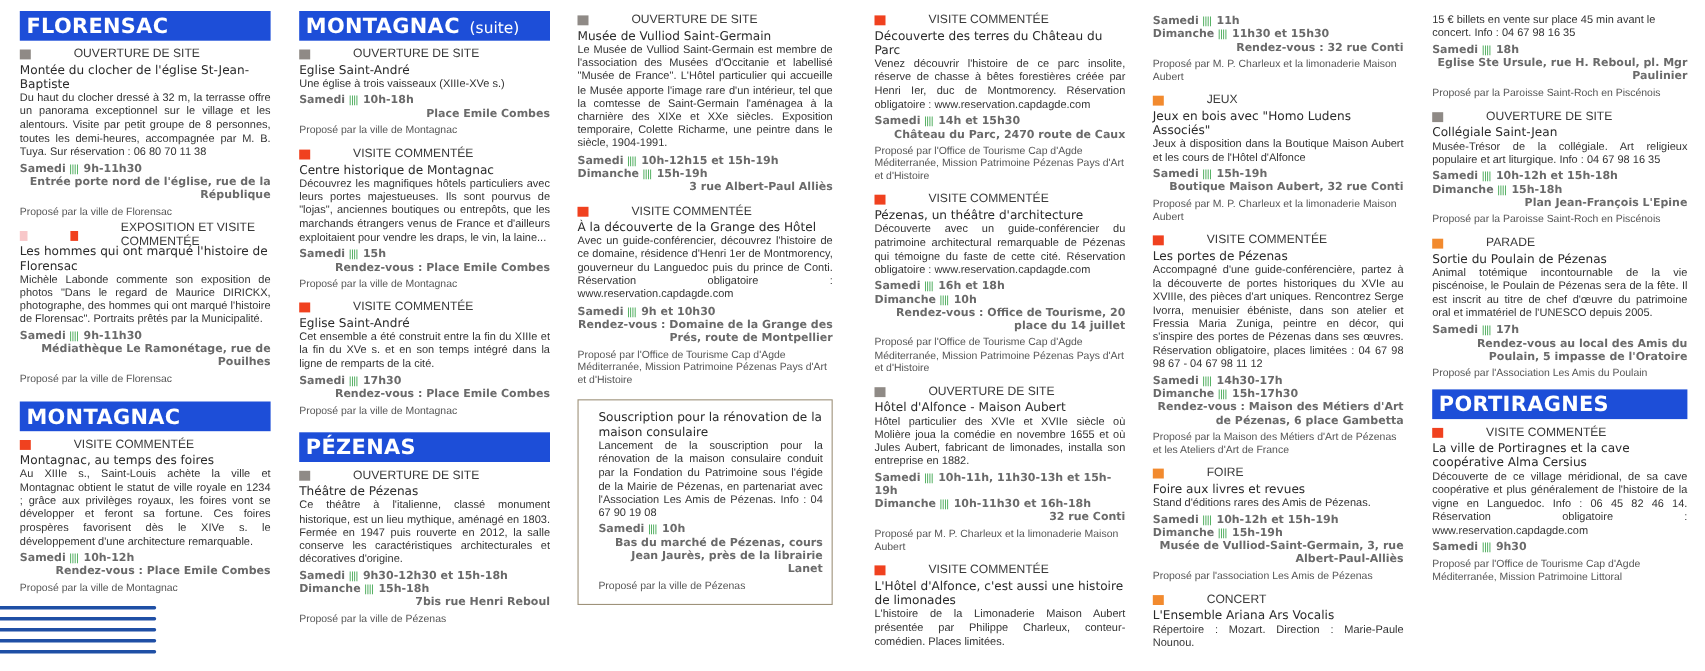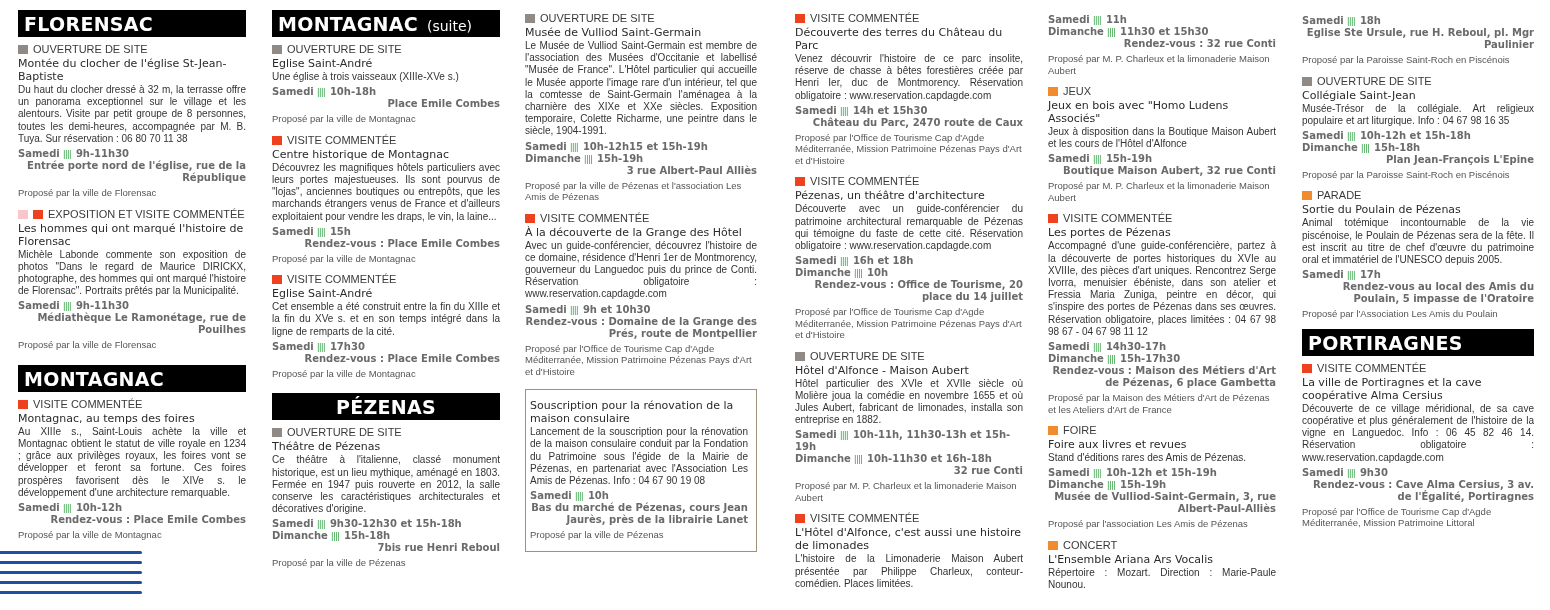--- a/index.html
+++ b/index.html
@@ -1,36 +1,36 @@
 <!DOCTYPE html>
 <html><head>
 <meta charset="utf-8">
 <style>
   html, body { margin:0; padding:0; background:#fff; }
   body { width:1550px; height:610px; overflow:hidden; position:relative;
          font-family:"Liberation Sans", "DejaVu Sans", sans-serif; color:#333; }
   .col { position:absolute; top:0; }
-  .band { background:#000000; color:#fff; font-family:"DejaVu Sans", sans-serif; font-weight:bold;
+  .band { background:#1d4ed8; color:#fff; font-family:"DejaVu Sans", sans-serif; font-weight:bold;
           font-size:19px; letter-spacing:0.3px; padding:2px 6px 1px 6px; height:24px; line-height:24px;
           margin-top:10px; margin-bottom:6px; white-space:nowrap; overflow:hidden; }
   .band .suite { font-size:14px; font-weight:normal; letter-spacing:0; margin-left:2px; }
   .ev { margin-bottom:9px; }
-  .cat { font-size:11px; color:#3a3a3a; text-transform:uppercase; height:13px; line-height:13px; display:flex; align-items:center; }
+  .cat { font-size:11px; color:#3a3a3a; text-transform:uppercase; height:13px; line-height:13px; display:flex; align-items:center;gap:34px; }
   .sq { display:inline-block; width:10px; height:9px; margin-right:5px; }
   .sq.site { background:#8f8a86; }
   .sq.visit { background:#f0411f; }
   .sq.pink { background:#f8c7c9; }
   .sq.orange { background:#f28a2e; }
   .title { font-family:"DejaVu Sans", sans-serif; font-weight:normal; font-size:11px; color:#2a2a2a; line-height:13px; margin-top:1px; }
   .desc { font-size:10px; color:#333; line-height:12.2px; text-align:justify; margin-top:1px; }
   .time { font-family:"DejaVu Sans", sans-serif; font-weight:bold; font-size:10px; color:#6a6a6a; line-height:12px; margin-top:3px; }
   .time .bars { color:#39a34a; font-weight:normal; letter-spacing:-1px; margin:0 5px 0 3px; font-size:9px; }
   .place { font-family:"DejaVu Sans", sans-serif; font-weight:bold; font-size:10px; color:#6a6a6a; line-height:12px;text-align:right; }
   .by { font-size:9.5px; color:#555; line-height:11.5px; margin-top:3px; }
-  .box { border:1.5px solid #9e927a; padding:8px 8px 10px 4px; }
+  .box { border:1.5px solid #9e927a; padding:8px 8px 10px 18px; }
   .stripes { position:absolute; left:0; top:551px; width:142px; }
   .stripes div { height:3px; background:#1f4fa5; margin-bottom:7px; border-radius:0 2px 2px 0; }
 </style>
 </head>
 <body>
 
 <div class="col" style="left:18px;width:228px;">
   <div class="band">FLORENSAC</div>
 
   <div class="ev">
@@ -113,21 +113,21 @@
         <span class="sq visit"></span>
         <span>VISITE COMMENTÉE</span>
       </div>
     <div class="title">Eglise Saint-André</div>
     <div class="desc">Cet ensemble a été construit entre la fin du XIIIe et la fin du XVe s. et en son temps intégré dans la ligne de remparts de la cité.</div>
     <div class="time"><span>Samedi</span><span class="bars">||||</span><span>17h30</span></div>
     <div class="place">Rendez-vous : Place Emile Combes</div>
     <div class="by">Proposé par la ville de Montagnac</div>
   </div>
 
-  <div class="band" style="margin-top:14px;text-align:center;">PÉZENAS</div>
+  <div class="band" style="margin-top:14px;">PÉZENAS</div>
 
   <div class="ev">
     <div class="cat">
         <span class="sq site"></span>
         <span>OUVERTURE DE SITE</span>
       </div>
     <div class="title">Théâtre de Pézenas</div>
     <div class="desc">Ce théâtre à l'italienne, classé monument historique, est un lieu mythique, aménagé en 1803. Fermée en 1947 puis rouverte en 2012, la salle conserve les caractéristiques architecturales et décoratives d'origine.</div>
     <div class="time"><span>Samedi</span><span class="bars">||||</span><span>9h30-12h30 et 15h-18h</span></div>
     <div class="time" style="margin-top:0"><span>Dimanche</span><span class="bars">||||</span><span>15h-18h</span></div>
@@ -140,21 +140,20 @@
   <div class="ev">
     <div class="cat">
         <span class="sq site"></span>
         <span>OUVERTURE DE SITE</span>
       </div>
     <div class="title">Musée de Vulliod Saint-Germain</div>
     <div class="desc">Le Musée de Vulliod Saint-Germain est membre de l'association des Musées d'Occitanie et labellisé "Musée de France". L'Hôtel particulier qui accueille le Musée apporte l'image rare d'un intérieur, tel que la comtesse de Saint-Germain l'aménagea à la charnière des XIXe et XXe siècles. Exposition temporaire, Colette Richarme, une peintre dans le siècle, 1904-1991.</div>
     <div class="time"><span>Samedi</span><span class="bars">||||</span><span>10h-12h15 et 15h-19h</span></div>
     <div class="time" style="margin-top:0"><span>Dimanche</span><span class="bars">||||</span><span>15h-19h</span></div>
     <div class="place">3 rue Albert-Paul Alliès</div>
-    <div class="by">Proposé par la ville de Pézenas et l'association Les Amis de Pézenas</div>
   </div>
 
   <div class="ev">
     <div class="cat">
         <span class="sq visit"></span>
         <span>VISITE COMMENTÉE</span>
       </div>
     <div class="title">À la découverte de la Grange des Hôtel</div>
     <div class="desc">Avec un guide-conférencier, découvrez l'histoire de ce domaine, résidence d'Henri 1er de Montmorency, gouverneur du Languedoc puis du prince de Conti. Réservation obligatoire : www.reservation.capdagde.com</div>
     <div class="time"><span>Samedi</span><span class="bars">||||</span><span>9h et 10h30</span></div>
@@ -271,20 +270,21 @@
         <span class="sq orange"></span>
         <span>CONCERT</span>
       </div>
     <div class="title">L'Ensemble Ariana Ars Vocalis</div>
     <div class="desc">Répertoire : Mozart. Direction : Marie-Paule Nounou.</div>
   </div>
 </div>
 
 <div class="col" style="left:1302px;width:232px;top:12px;">
   <div class="ev">
+    <div class="desc" style="text-align:left">15 € billets en vente sur place 45 min avant le concert. Info : 04 67 98 16 35</div>
     <div class="time"><span>Samedi</span><span class="bars">||||</span><span>18h</span></div>
     <div class="place">Eglise Ste Ursule, rue H. Reboul, pl. Mgr Paulinier</div>
     <div class="by">Proposé par la Paroisse Saint-Roch en Piscénois</div>
   </div>
 
   <div class="ev">
     <div class="cat">
         <span class="sq site"></span>
         <span>OUVERTURE DE SITE</span>
       </div>
@@ -311,16 +311,15 @@
   <div class="band" style="margin-top:8px;">PORTIRAGNES</div>
 
   <div class="ev">
     <div class="cat">
         <span class="sq visit"></span>
         <span>VISITE COMMENTÉE</span>
       </div>
     <div class="title">La ville de Portiragnes et la cave coopérative Alma Cersius</div>
     <div class="desc">Découverte de ce village méridional, de sa cave coopérative et plus généralement de l'histoire de la vigne en Languedoc. Info : 06 45 82 46 14. Réservation obligatoire : www.reservation.capdagde.com</div>
     <div class="time"><span>Samedi</span><span class="bars">||||</span><span>9h30</span></div>
-    <div class="place">Rendez-vous : Cave Alma Cersius, 3 av. de l'Égalité, Portiragnes</div>
     <div class="by">Proposé par l'Office de Tourisme Cap d'Agde Méditerranée, Mission Patrimoine Littoral</div>
   </div>
 </div>
 
 </body></html>

